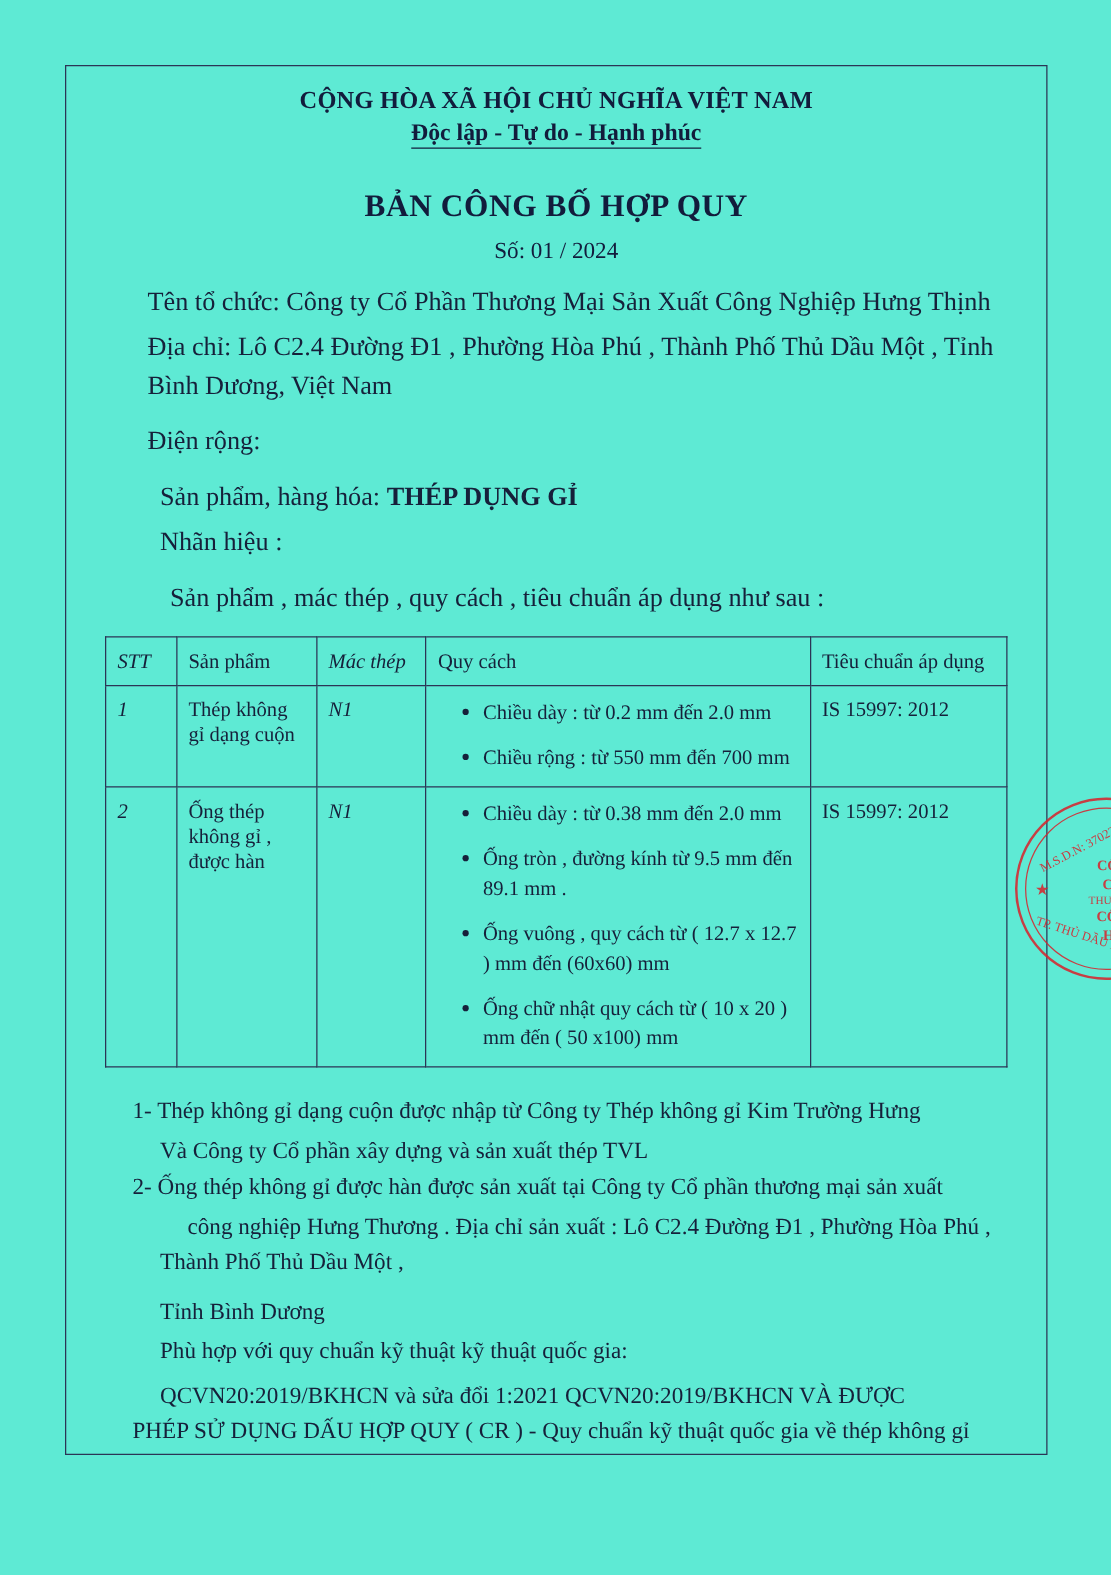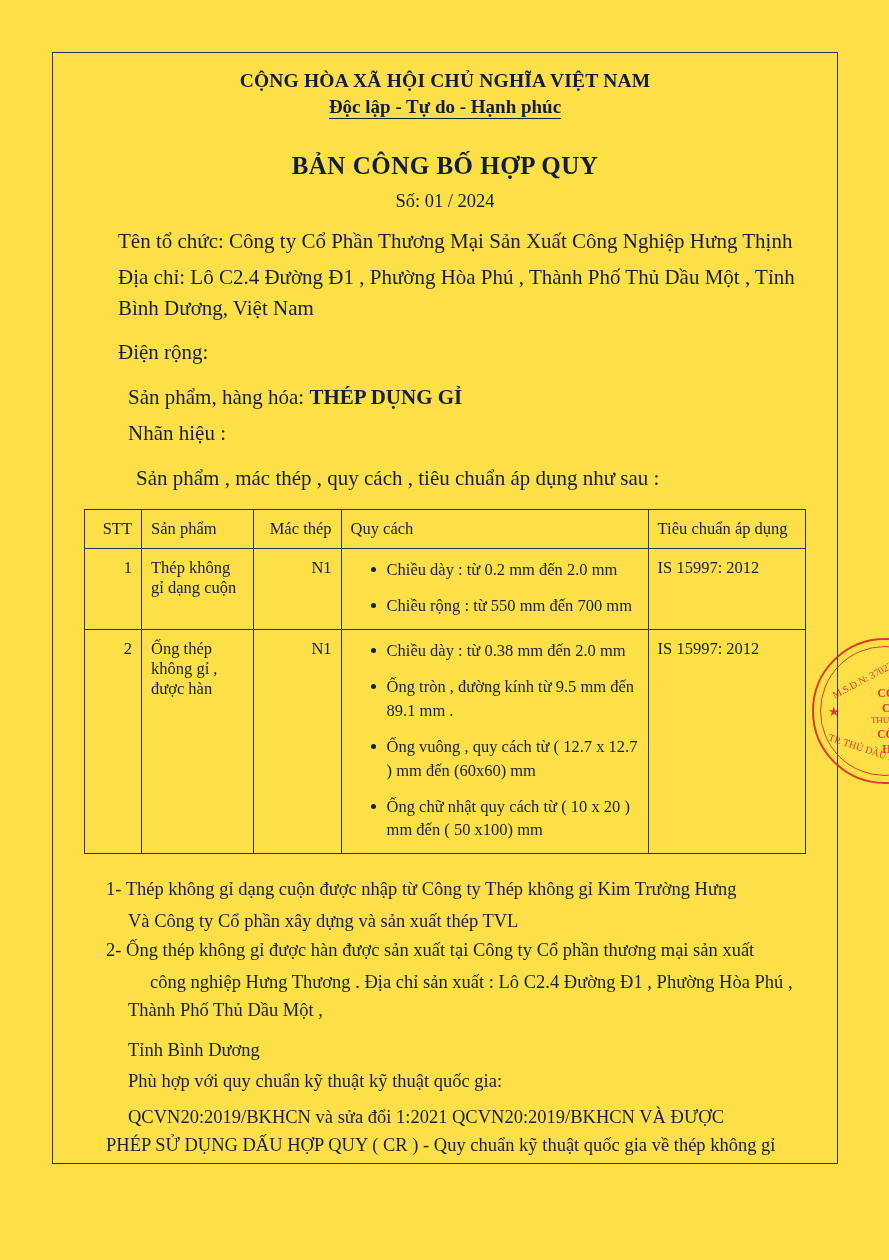--- a/index.html
+++ b/index.html
@@ -13,21 +13,21 @@
     position: relative;
     font-family: "Liberation Serif", serif;
     color: #16203a;
     overflow: hidden;
   }
   .page {
     position: absolute;
     left: 0; top: 0;
     width: 889px;
     height: 1260px;
-    background: #fde047;
+    background: #5eead4;
   }
   .doc-border {
     position: absolute;
     left: 52px;
     top: 52px;
     width: 786px;
     height: 1112px;
     border: 1px solid #2b3555;
     box-sizing: border-box;
   }
@@ -86,21 +86,21 @@
     font-size: 16.5px;
     color: #16203a;
   }
   table.spec th, table.spec td {
     border: 1px solid #2b3555;
     vertical-align: top;
     padding: 9px 9px;
     font-weight: normal;
     text-align: left;
   }
-  table.spec th.c, table.spec td.c { text-align: right; }
+  table.spec th.c, table.spec td.c { text-align: left; font-style: italic; }
   col.stt { width: 58px; }
   col.sp { width: 118px; }
   col.mac { width: 92px; }
   col.qc { width: 330px; }
   col.tc { width: 168px; }
   td.justify {
     text-align: justify;
     text-align-last: left;
   }
   ul.bullets {

